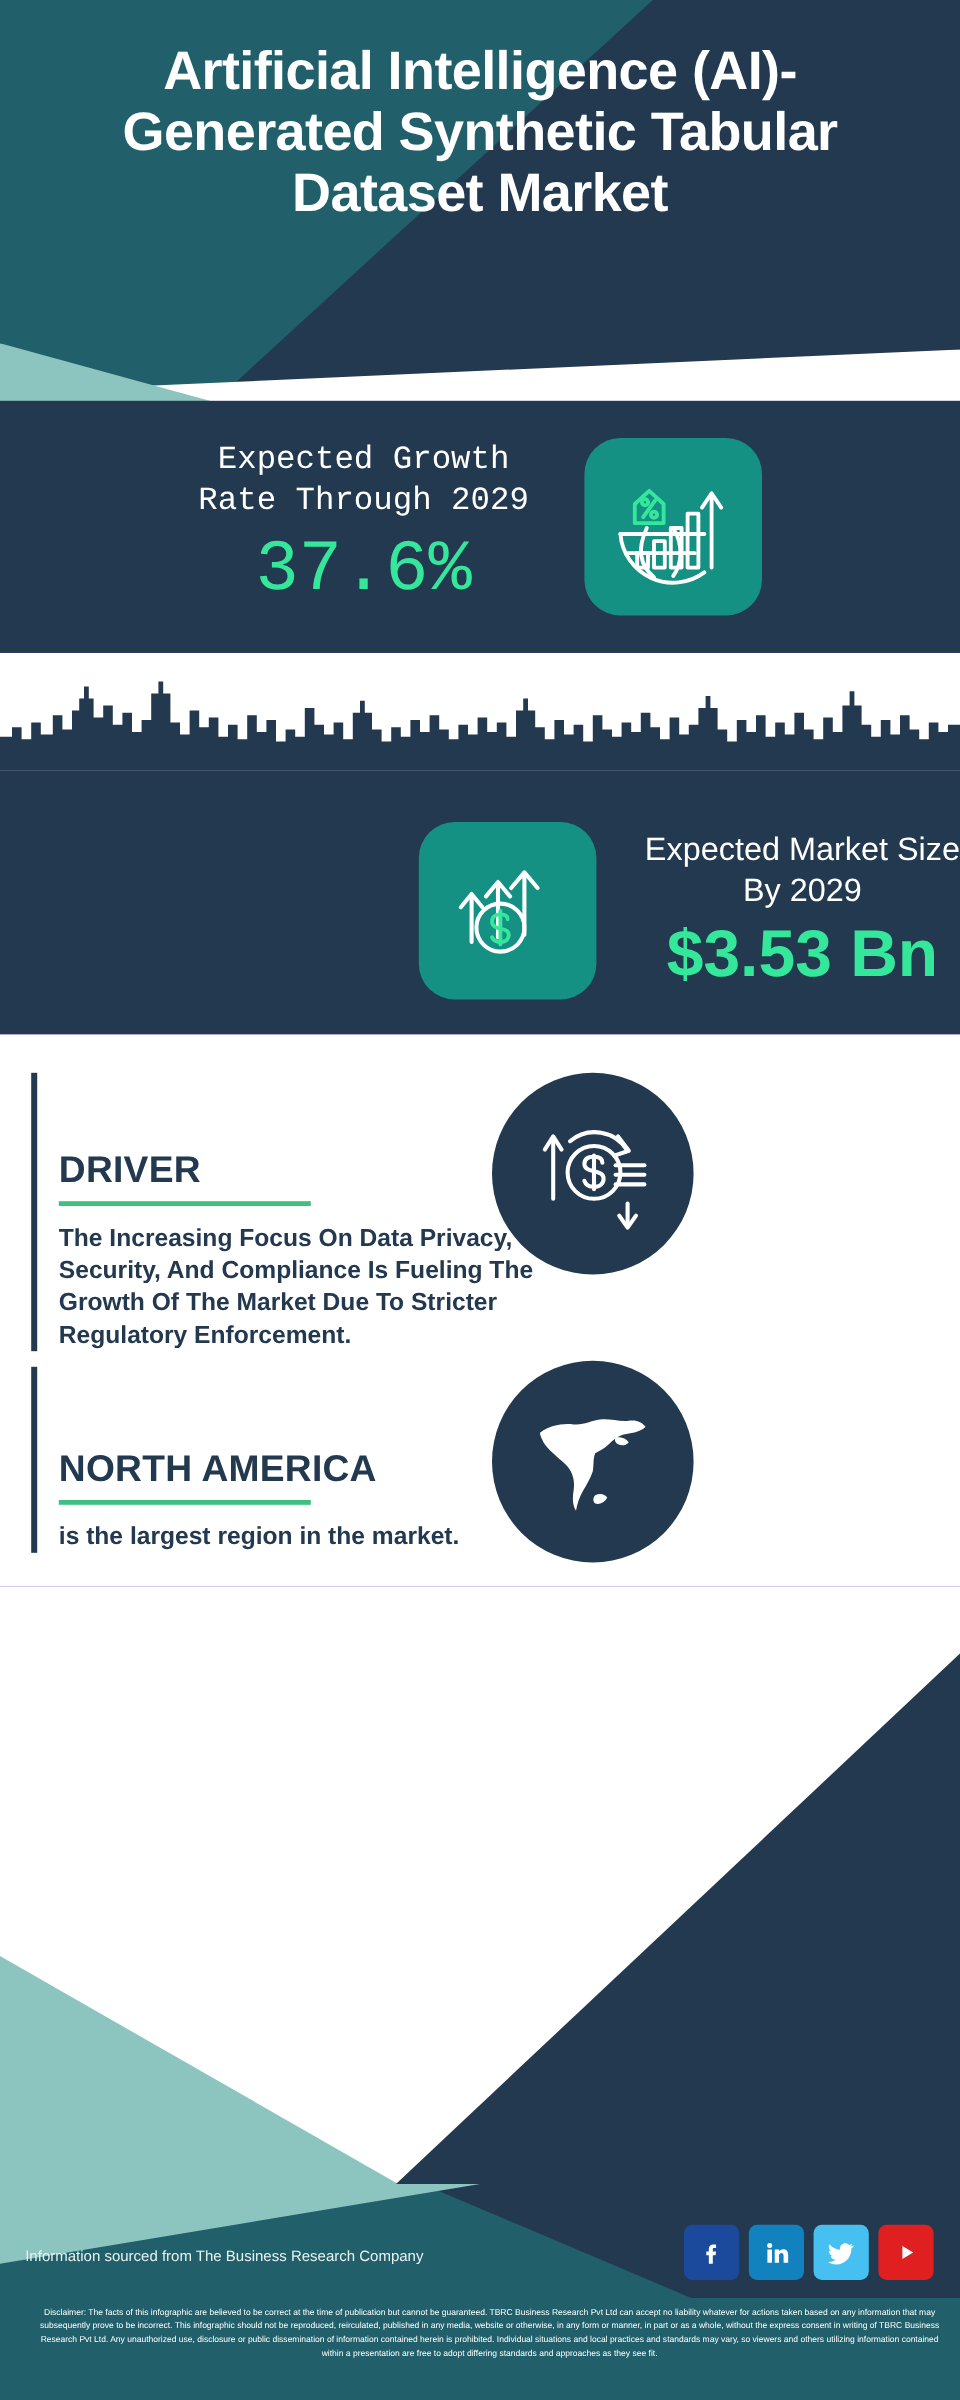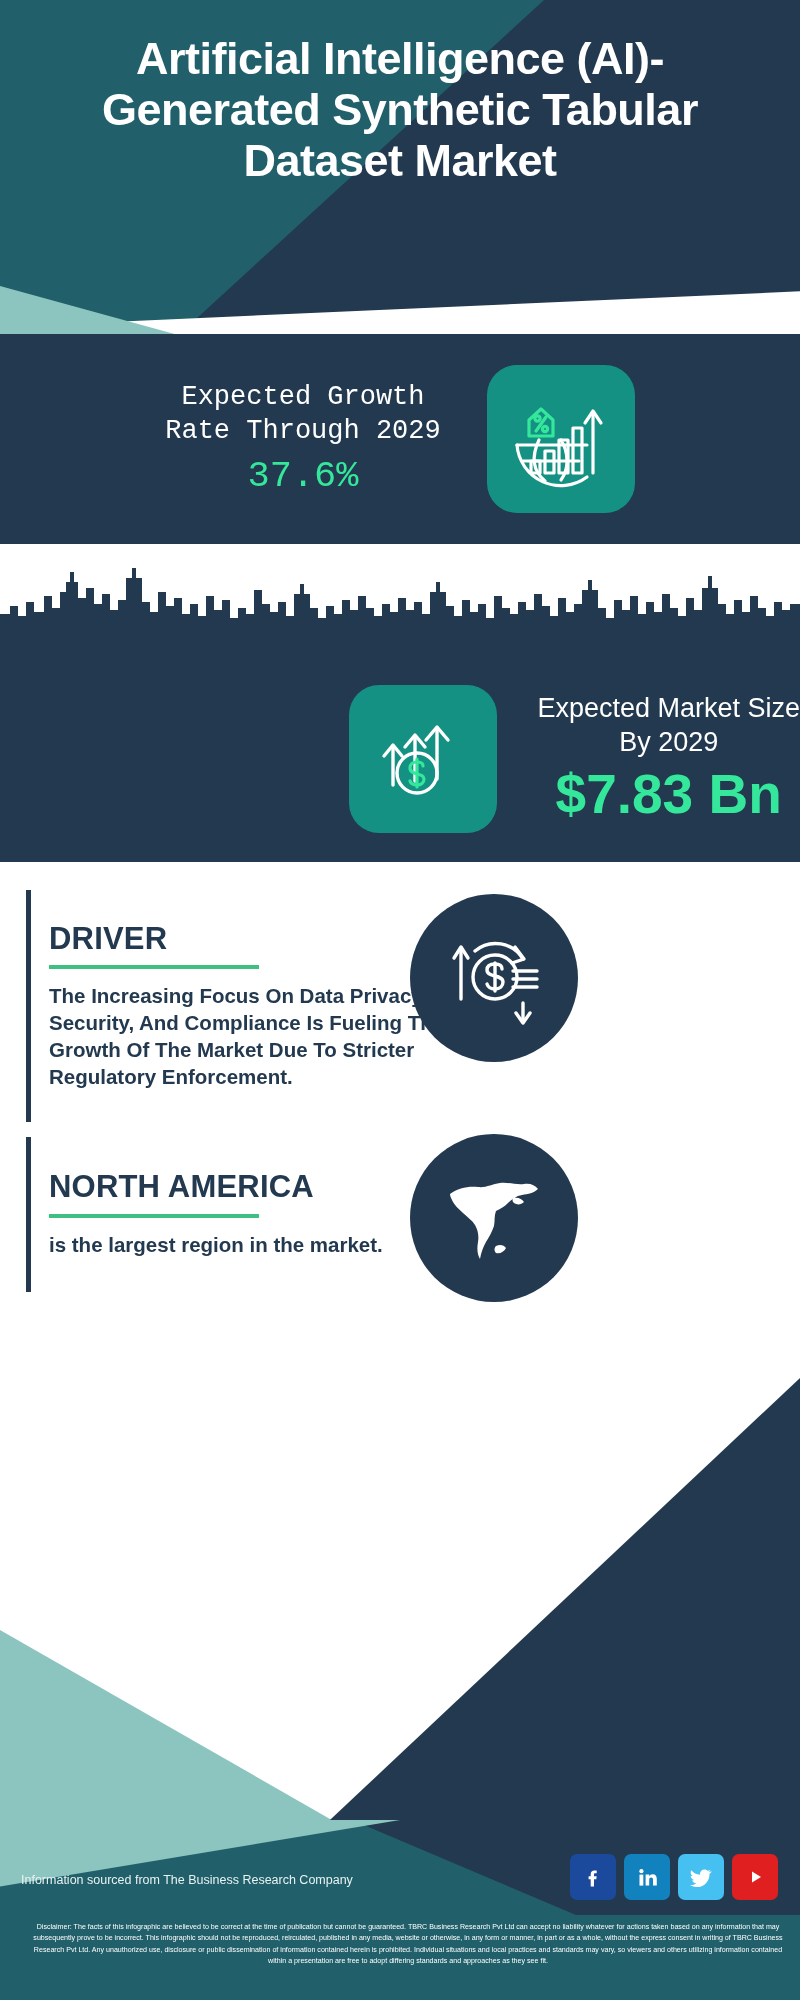--- a/index.html
+++ b/index.html
@@ -53,21 +53,21 @@
   .growth-inner {
     position:absolute; left:0; top:0; width:800px; height:210px;
     display:flex; align-items:center; justify-content:center; gap:46px;font-family:Liberation Mono, monospace;
   }
   .growth-text { text-align:center; }
   .growth-label {
     color:#ffffff; font-size:27px; line-height:1.25; font-weight:400;
     white-space:pre-line;
   }
   .growth-value {
-    color:#35e79b; font-size:37px; font-weight:400; margin-top:6px;
+    color:#35e79b; font-size:60px; font-weight:400; margin-top:6px;
   }
   .icon-tile {
     width:148px; height:148px; border-radius:30px; background:#159183;
     display:flex; align-items:center; justify-content:center; flex:none;
   }
 
   
   .skyline-band {
     position:absolute; left:0; top:544px; width:800px; height:318px;
     background:#23394f; overflow:hidden;
@@ -80,21 +80,21 @@
     display:flex; align-items:center; justify-content:flex-end; gap:40px;
   }
   .market-text { text-align:center; }
   .market-label { color:#ffffff; font-size:27px; line-height:1.25; white-space:pre-line; }
   .market-value { color:#35e79b; font-size:55px; font-weight:bold; margin-top:2px; }
 
   
   .content {
     position:absolute; left:0; top:862px; width:800px; height:460px; background:#ffffff;
   }
-  .block { position:absolute; display:flex; align-items:center; }
+  .block { position:absolute; display:flex; align-items:flex-end; }
   .bar { width:5px; background:#23394f; flex:none; margin-right:18px; }
   .block-body { flex:1; }
   .block-title {
     color:#23394f; font-size:31px; font-weight:bold; letter-spacing:0.2px;
     line-height:1.1;
   }
   .underline { height:4px; width:210px; background:#3fbf82; margin-top:9px; margin-bottom:13px; }
   .block-text { color:#23394f; font-size:20.5px; font-weight:bold; line-height:1.32; }
   .circle-icon {
     position:absolute; width:168px; height:168px; border-radius:50%;
@@ -220,21 +220,21 @@
           </g>
           <g fill="none" stroke="#35e79b" stroke-width="3.2" stroke-linecap="round" stroke-linejoin="round">
             <path d="M46 52 L46 80"></path>
             <path d="M52 59 C52 55 48 55 46 55 C42 55 39 57 39 61 C39 69 53 65 53 72 C53 76 50 78 46 78 C43 78 40 77 39 74"></path>
           </g>
         </svg>
       </div>
       <div class="market-text">
         <div class="market-label">Expected Market Size
 By 2029</div>
-        <div class="market-value">$7.83 Bn</div>
+        <div class="market-value">$3.53 Bn</div>
       </div>
     </div>
   </div>
 
   <div class="content">
 
     <div class="block" style="left:26px; top:24px; width:420px; height:240px;">
       <div class="bar" style="height:232px;"></div>
       <div class="block-body">
         <div class="block-title">DRIVER</div>

